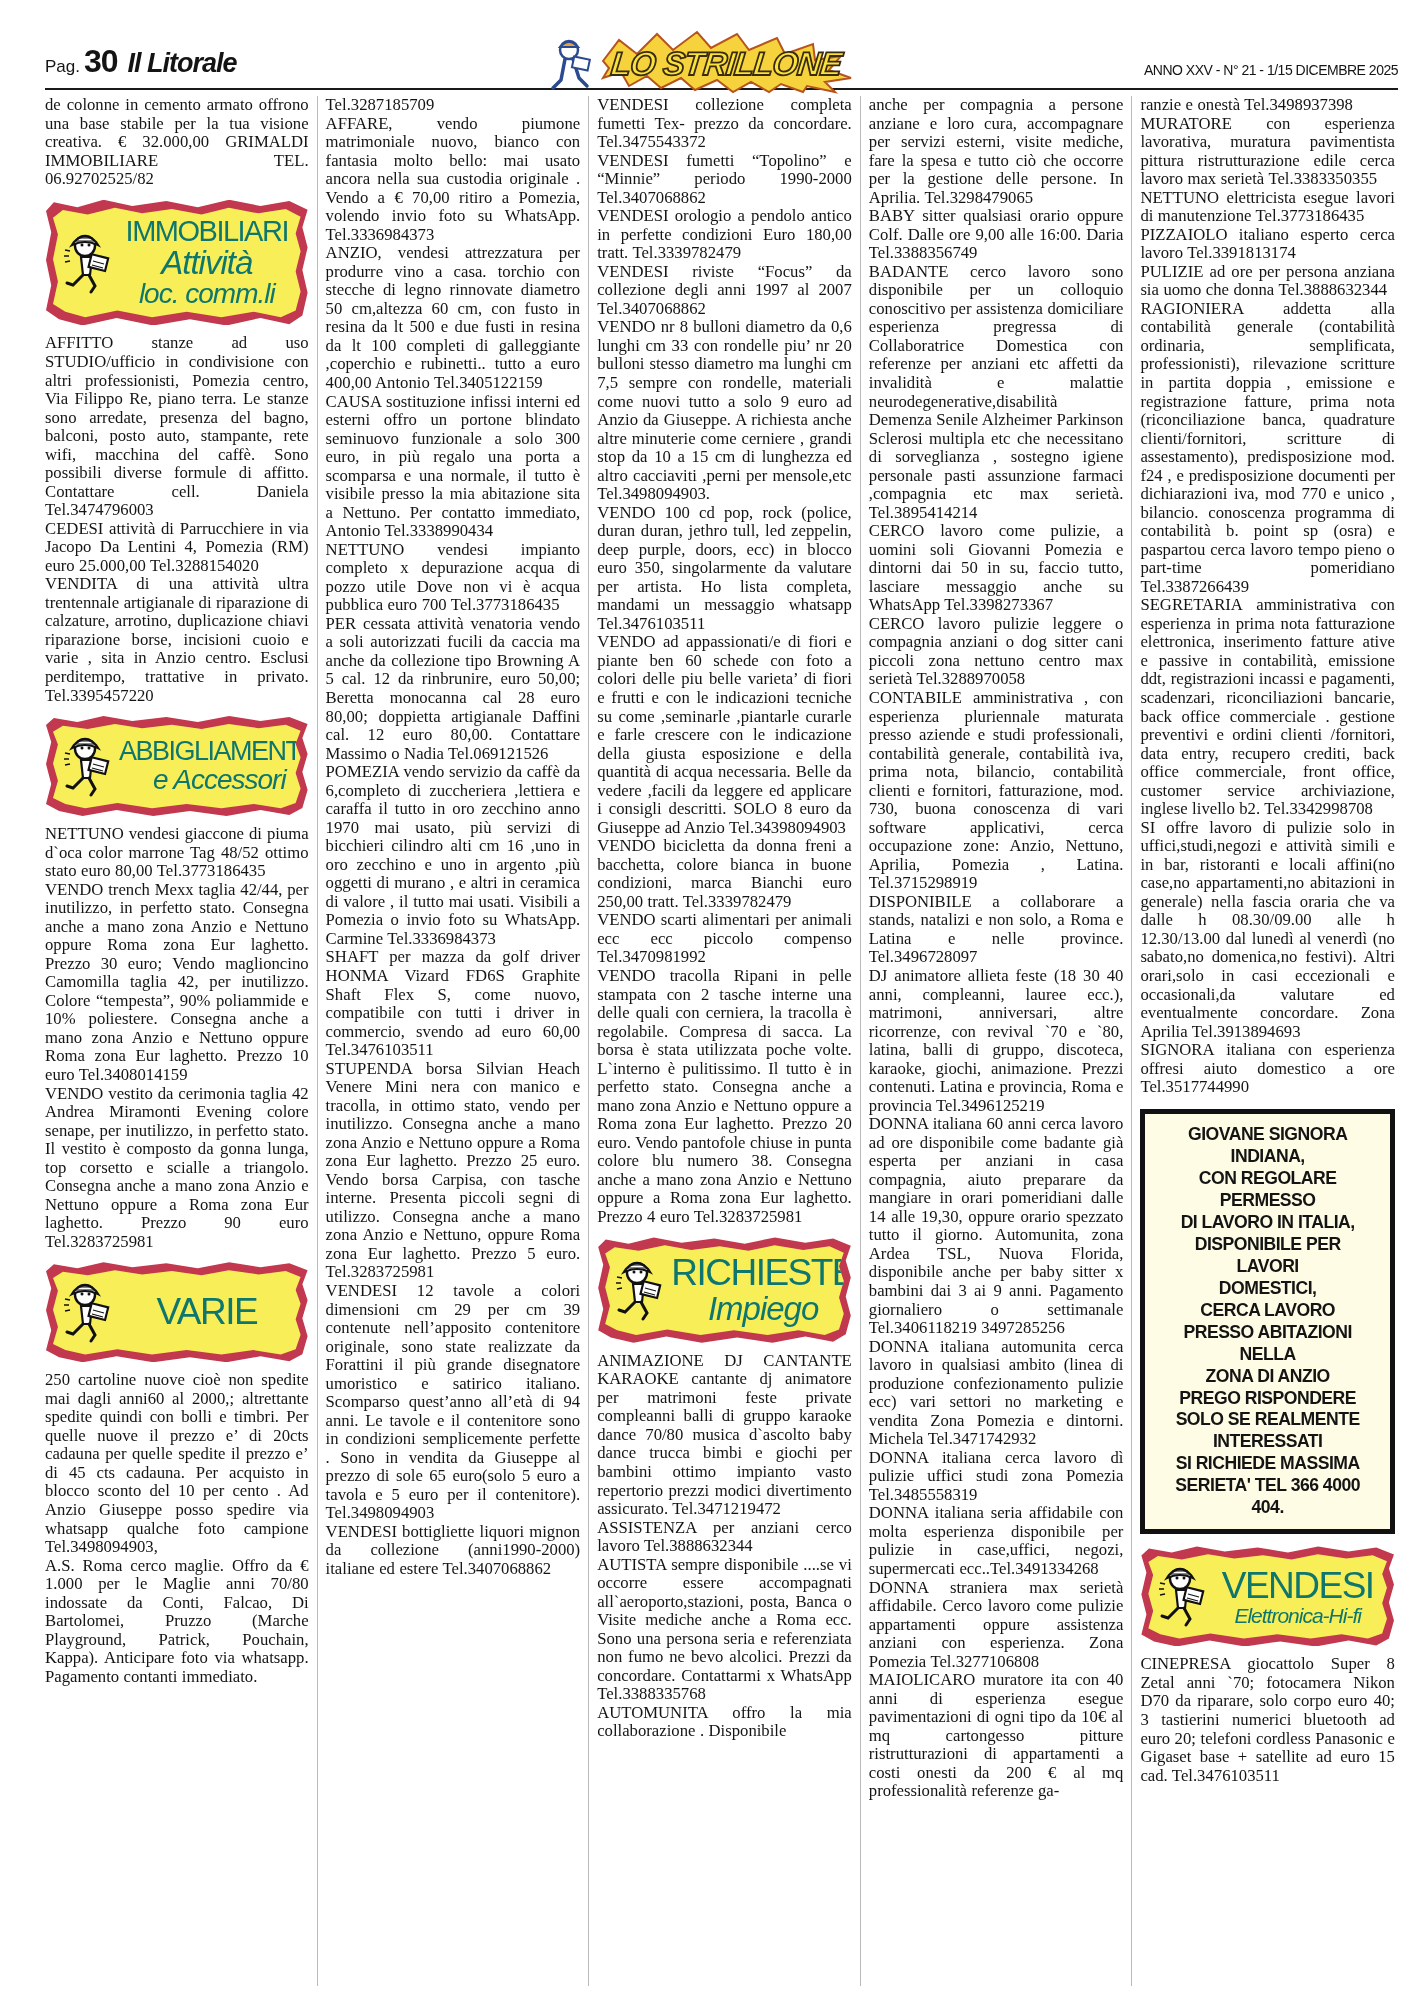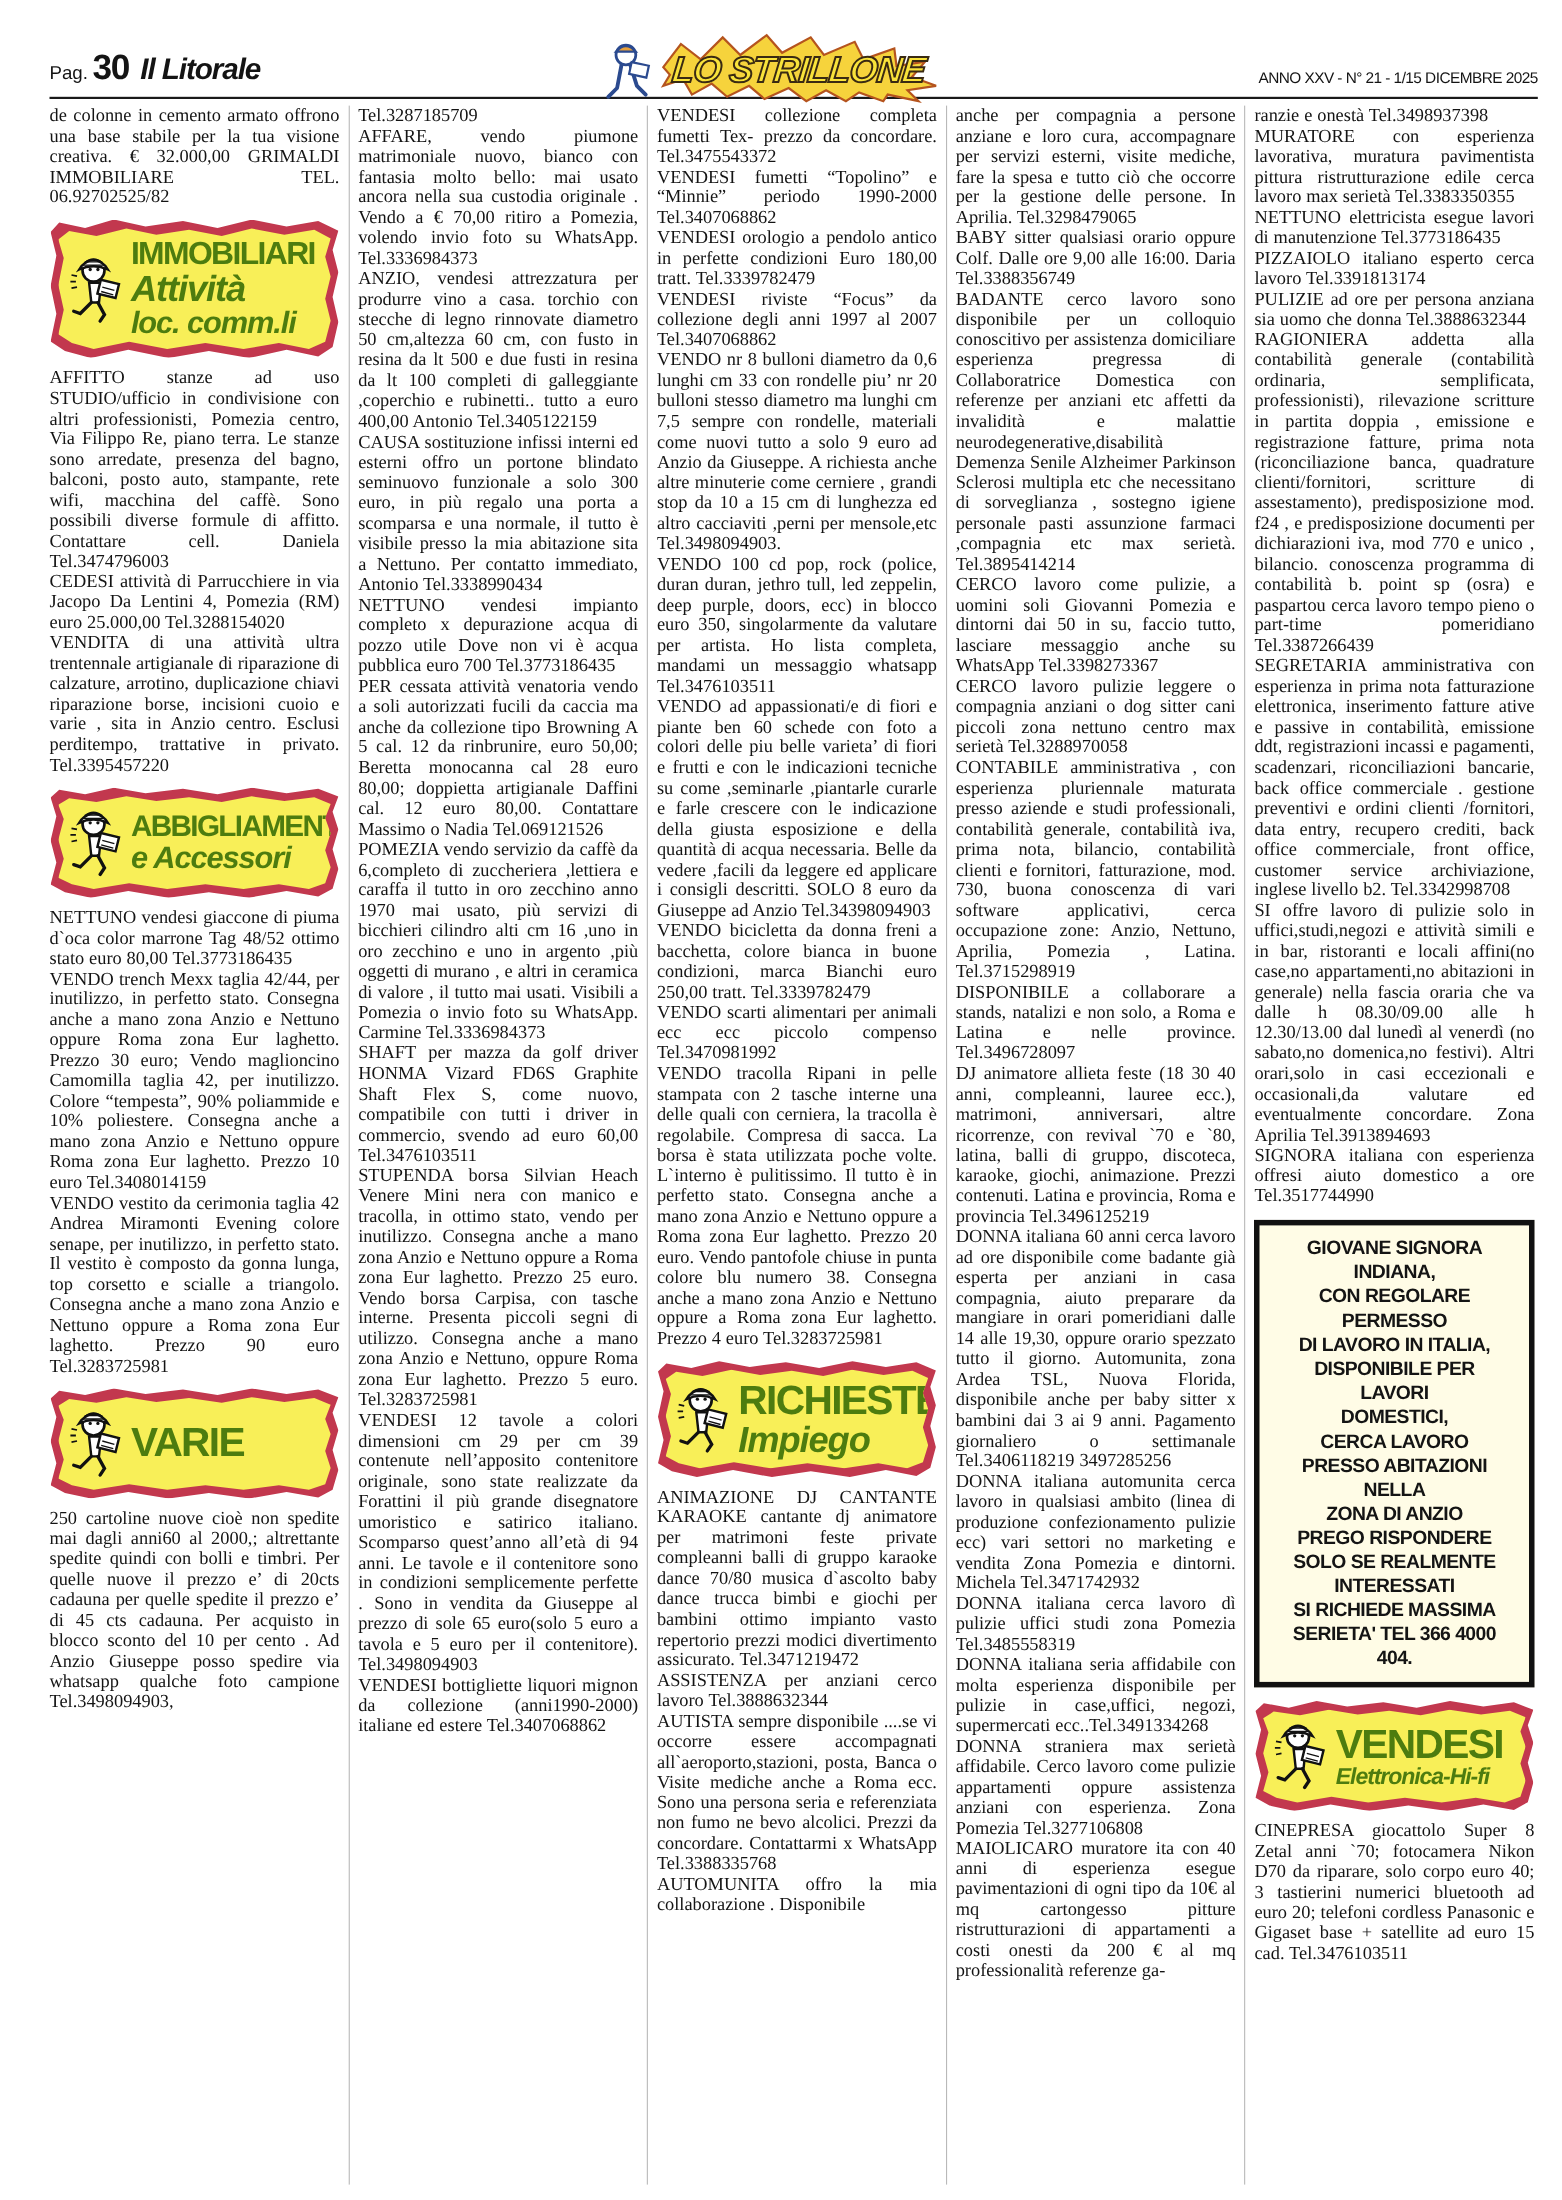--- a/index.html
+++ b/index.html
@@ -22,22 +22,22 @@
   .col:first-child{padding-left:0;}
   .col+.col{border-left:1px solid #b9b9b9;}
   .ad{margin:0;text-align:justify;font-size:16.7px;line-height:1.11;hyphens:auto;
       -webkit-hyphens:auto;word-spacing:0.3px;}
   
   .secbox{position:relative;margin:11px 1px 9px 1px;background:#c2384e;padding:7px;
           clip-path:polygon(0% 9%,3% 2%,12% 6%,22% 0%,33% 5%,46% 1%,58% 6%,70% 0%,82% 5%,93% 1%,100% 8%,98% 22%,100% 38%,98% 56%,100% 74%,98% 92%,93% 99%,82% 94%,69% 100%,55% 95%,41% 100%,27% 94%,14% 100%,5% 95%,0% 88%,2% 68%,0% 48%,2% 26%);}
   .secbox-in{background:#f8ef58;display:flex;align-items:center;gap:4px;padding:10px 6px 10px 4px;
           clip-path:polygon(0% 10%,4% 3%,14% 7%,25% 1%,36% 6%,48% 2%,60% 7%,71% 1%,83% 6%,94% 2%,100% 9%,98% 24%,100% 40%,98% 58%,100% 76%,98% 93%,92% 99%,81% 94%,68% 99%,54% 94%,40% 99%,26% 93%,13% 99%,5% 94%,0% 87%,2% 67%,0% 47%,2% 25%);}
   .sec-icon{flex:0 0 58px;display:flex;align-items:center;justify-content:center;}
-  .sec-text{flex:1;font-family:"Liberation Sans",sans-serif;font-weight:bold;
-            color:#4d7c0f;line-height:1.02;}
+  .sec-text{flex:1;text-align:center;font-family:"Liberation Sans",sans-serif;font-weight:normal;
+            color:#0f766e;line-height:1.02;}
   .sec-l1{letter-spacing:-1.5px;}
   .sec-l2,.sec-l3{font-style:italic;letter-spacing:-1px;}
   .s-xl{font-size:37px;} .s-lg{font-size:29px;} .s-md{font-size:27px;}
   .l2-xl{font-size:33px;} .l2-lg{font-size:28px;} .l2-md{font-size:21px;}
   
   .boxad{border:5px solid #111;background:#fffce6;margin:12px 0;padding:10px 20px;text-align:center;
          font-family:"Liberation Sans",sans-serif;font-weight:bold;font-size:17.6px;
          line-height:1.25;letter-spacing:-0.5px;}
 </style>
 </head>
@@ -136,20 +136,21 @@
                 <path d="M24 45 L14 55 L8 53 M30 45 L36 56 L32 62" fill="none" stroke="#111" stroke-width="3" stroke-linecap="round"></path>
                 <path d="M6 20 L11 21 M5 26 L10 26 M6 32 L11 31" stroke="#111" stroke-width="1.6"></path>
               </svg>
             </span>
             <div class="sec-text">
               <div class="sec-l1 s-xl">VARIE</div>
             </div>
           </div>
         </div>
         <p class="ad">250 cartoline nuove cioè non spedite mai dagli anni60 al 2000,; altrettante spedite quindi con bolli e timbri. Per quelle nuove il prezzo e’ di 20cts cadauna per quelle spedite il prezzo e’ di 45 cts cadauna. Per acquisto in blocco sconto del 10 per cento . Ad Anzio Giuseppe posso spedire via whatsapp qualche foto campione Tel.3498094903,</p>
+        <p class="ad">A.S. Roma cerco maglie. Offro da € 1.000 per le Maglie anni 70/80 indossate da Conti, Falcao, Di Bartolomei, Pruzzo (Marche Playground, Patrick, Pouchain, Kappa). Anticipare foto via whatsapp. Pagamento contanti immediato.</p>
       </div>
       <div class="col">
         <p class="ad">Tel.3287185709</p>
         <p class="ad">AFFARE, vendo piumone matrimoniale nuovo, bianco con fantasia molto bello: mai usato ancora nella sua custodia originale . Vendo a € 70,00 ritiro a Pomezia, volendo invio foto su WhatsApp. Tel.3336984373</p>
         <p class="ad">ANZIO, vendesi attrezzatura per produrre vino a casa. torchio con stecche di legno rinnovate diametro 50 cm,altezza 60 cm, con fusto in resina da lt 500 e due fusti in resina da lt 100 completi di galleggiante ,coperchio e rubinetti.. tutto a euro 400,00 Antonio Tel.3405122159</p>
         <p class="ad">CAUSA sostituzione infissi interni ed esterni offro un portone blindato seminuovo funzionale a solo 300 euro, in più regalo una porta a scomparsa e una normale, il tutto è visibile presso la mia abitazione sita a Nettuno. Per contatto immediato, Antonio Tel.3338990434</p>
         <p class="ad">NETTUNO vendesi impianto completo x depurazione acqua di pozzo utile Dove non vi è acqua pubblica euro 700 Tel.3773186435</p>
         <p class="ad">PER cessata attività venatoria vendo a soli autorizzati fucili da caccia ma anche da collezione tipo Browning A 5 cal. 12 da rinbrunire, euro 50,00; Beretta monocanna cal 28 euro 80,00; doppietta artigianale Daffini cal. 12 euro 80,00. Contattare Massimo o Nadia Tel.069121526</p>
         <p class="ad">POMEZIA vendo servizio da caffè da 6,completo di zuccheriera ,lettiera e caraffa il tutto in oro zecchino anno 1970 mai usato, più servizi di bicchieri cilindro alti cm 16 ,uno in oro zecchino e uno in argento ,più oggetti di murano , e altri in ceramica di valore , il tutto mai usati. Visibili a Pomezia o invio foto su WhatsApp. Carmine Tel.3336984373</p>
         <p class="ad">SHAFT per mazza da golf driver HONMA Vizard FD6S Graphite Shaft Flex S, come nuovo, compatibile con tutti i driver in commercio, svendo ad euro 60,00 Tel.3476103511</p>

